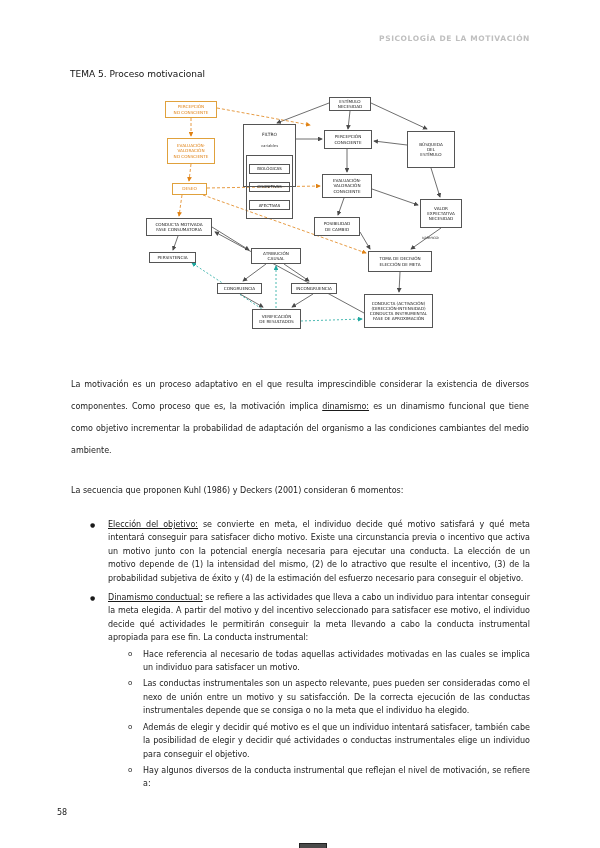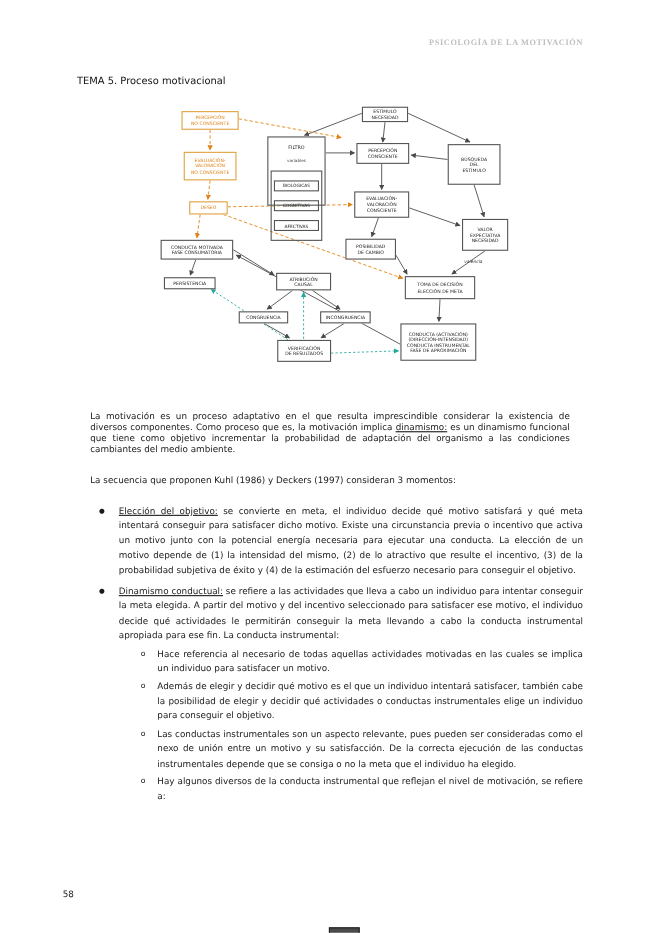--- a/index.html
+++ b/index.html
@@ -2,21 +2,21 @@
 <html><head>
 <meta charset="utf-8">
 <style>
   html,body{margin:0;padding:0;}
   body{
     width:600px;height:848px;background:#ffffff;position:relative;
     font-family:"DejaVu Sans","Liberation Sans",sans-serif;color:#1a1a1a;
     overflow:hidden;
   }
   .page{padding:34px 70px 0 70px;}
-  .doc-header{text-align:right;color:#bfbfbf;font-size:7.5px;letter-spacing:.6px;font-weight:bold;font-family:Liberation Serif, serif;}
+  .doc-header{text-align:right;color:#bfbfbf;font-size:7.5px;letter-spacing:.6px;font-weight:bold;}
   .doc-title{margin-top:26px;font-size:9px;font-weight:normal;color:#111;}
   
   .diagram{position:relative;height:255px;margin-top:12px;}
   .arrows{position:absolute;left:0;top:0;width:460px;height:255px;}
   line.a{stroke:#4a4a4a;stroke-width:.8;marker-end:url(#mB);}
   line.ao{stroke:#e08214;stroke-width:.8;stroke-dasharray:3 2;marker-end:url(#mO);}
   line.at{stroke:#1fa8a0;stroke-width:.8;stroke-dasharray:2 2;marker-end:url(#mT);}
   .node{
     position:absolute;border:1px solid #555;background:#fff;
     font-size:4.2px;line-height:1.25;text-align:center;
@@ -25,21 +25,21 @@
     text-transform:uppercase;color:#222;
   }
   .node.orange{border-color:#e0a13c;color:#e08214;}
   .node.filtro{display:block;padding:2px 2px;}
   .filtro-title{display:block;font-size:4.4px;border-bottom:none;margin-bottom:1px;}
   .filtro-sub{display:block;font-size:3.8px;text-transform:none;color:#444;margin-bottom:1px;}
   .filtro-box{border:1px solid #555;padding:1px;}
   .filtro-item{border:1px solid #555;margin:1.5px 1px;font-size:4px;padding:1.5px 0;}
   .diagram-annotation{position:absolute;font-size:4px;font-style:italic;color:#333;text-transform:none;}
   
-  .body-text p{font-size:8px;line-height:10px;text-align:justify;margin:12px;}
+  .body-text p{font-size:8px;line-height:22px;text-align:justify;margin:1px;}
   .p1{margin-top:28px !important;}
   .p2{margin-top:18px !important;}
   .u{text-decoration:underline;}
   ul.bullets{list-style:none;margin:16px 0 0 0;padding:0;}
   ul.bullets > li{
     position:relative;margin:6px 0 0 20px;padding-left:18px;
     font-size:8px;line-height:13.4px;text-align:justify;
   }
   ul.bullets > li::before{content:"\25CF";position:absolute;left:0;top:0;font-size:6px;line-height:13.4px;}
   ul.subs{list-style:none;margin:3px 0 0 18px;padding:0;}
@@ -151,29 +151,29 @@
 (DIRECCIÓN-INTENSIDAD)
 CONDUCTA INSTRUMENTAL
 FASE DE APROXIMACIÓN</div>
 
     <span class="diagram-annotation" style="left:352px;top:144px">valencia</span>
   </div>
 
   <div class="body-text">
     <p class="p1"><span>La motivación es un proceso adaptativo en el que resulta imprescindible considerar la existencia de diversos componentes. Como proceso que es, la motivación implica </span><span class="u">dinamismo:</span><span> es un dinamismo funcional que tiene como objetivo incrementar la probabilidad de adaptación del organismo a las condiciones cambiantes del medio ambiente.</span></p>
 
-    <p class="p2">La secuencia que proponen Kuhl (1986) y Deckers (1997) consideran 3 momentos:</p>
+    <p class="p2">La secuencia que proponen Kuhl (1986) y Deckers (2001) consideran 6 momentos:</p>
 
     <ul class="bullets">
       <li><span class="u">Elección del objetivo:</span><span> se convierte en meta, el individuo decide qué motivo satisfará y qué meta intentará conseguir para satisfacer dicho motivo. Existe una circunstancia previa o incentivo que activa un motivo junto con la potencial energía necesaria para ejecutar una conducta. La elección de un motivo depende de (1) la intensidad del mismo, (2) de lo atractivo que resulte el incentivo, (3) de la probabilidad subjetiva de éxito y (4) de la estimación del esfuerzo necesario para conseguir el objetivo.</span></li>
       <li><span class="u">Dinamismo conductual:</span><span> se refiere a las actividades que lleva a cabo un individuo para intentar conseguir la meta elegida. A partir del motivo y del incentivo seleccionado para satisfacer ese motivo, el individuo decide qué actividades le permitirán conseguir la meta llevando a cabo la conducta instrumental apropiada para ese fin. La conducta instrumental:</span>
         <ul class="subs">
           <li>Hace referencia al necesario de todas aquellas actividades motivadas en las cuales se implica un individuo para satisfacer un motivo.</li>
+          <li>Las conductas instrumentales son un aspecto relevante, pues pueden ser consideradas como el nexo de unión entre un motivo y su satisfacción. De la correcta ejecución de las conductas instrumentales depende que se consiga o no la meta que el individuo ha elegido.</li>
           <li>Además de elegir y decidir qué motivo es el que un individuo intentará satisfacer, también cabe la posibilidad de elegir y decidir qué actividades o conductas instrumentales elige un individuo para conseguir el objetivo.</li>
-          <li>Las conductas instrumentales son un aspecto relevante, pues pueden ser consideradas como el nexo de unión entre un motivo y su satisfacción. De la correcta ejecución de las conductas instrumentales depende que se consiga o no la meta que el individuo ha elegido.</li>
           <li>Hay algunos diversos de la conducta instrumental que reflejan el nivel de motivación, se refiere a:</li>
         </ul>
       </li>
     </ul>
   </div>
 
 </div>
 
 <div class="page-number">58</div>
 <div class="next-page-fragment"></div>

